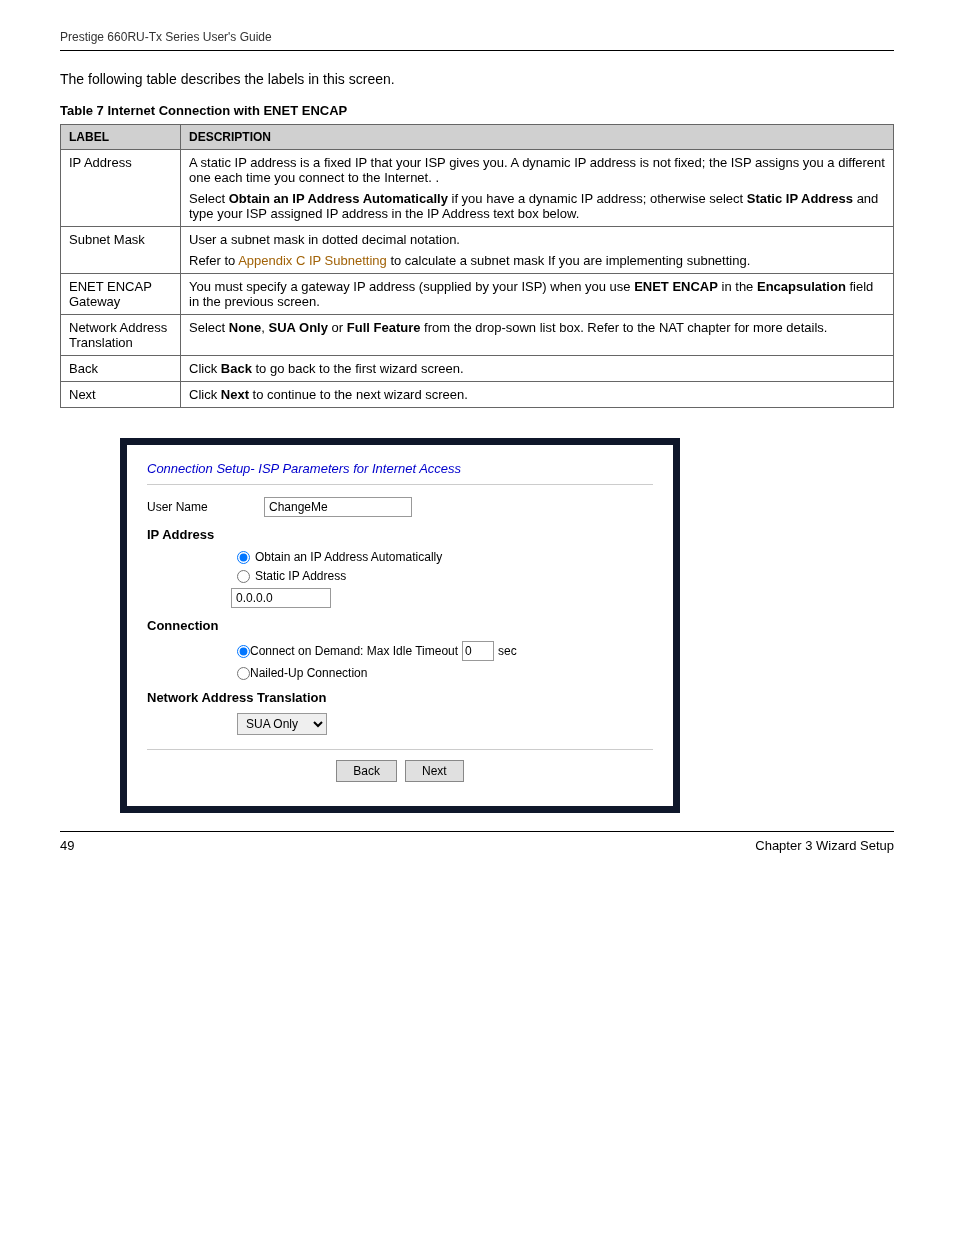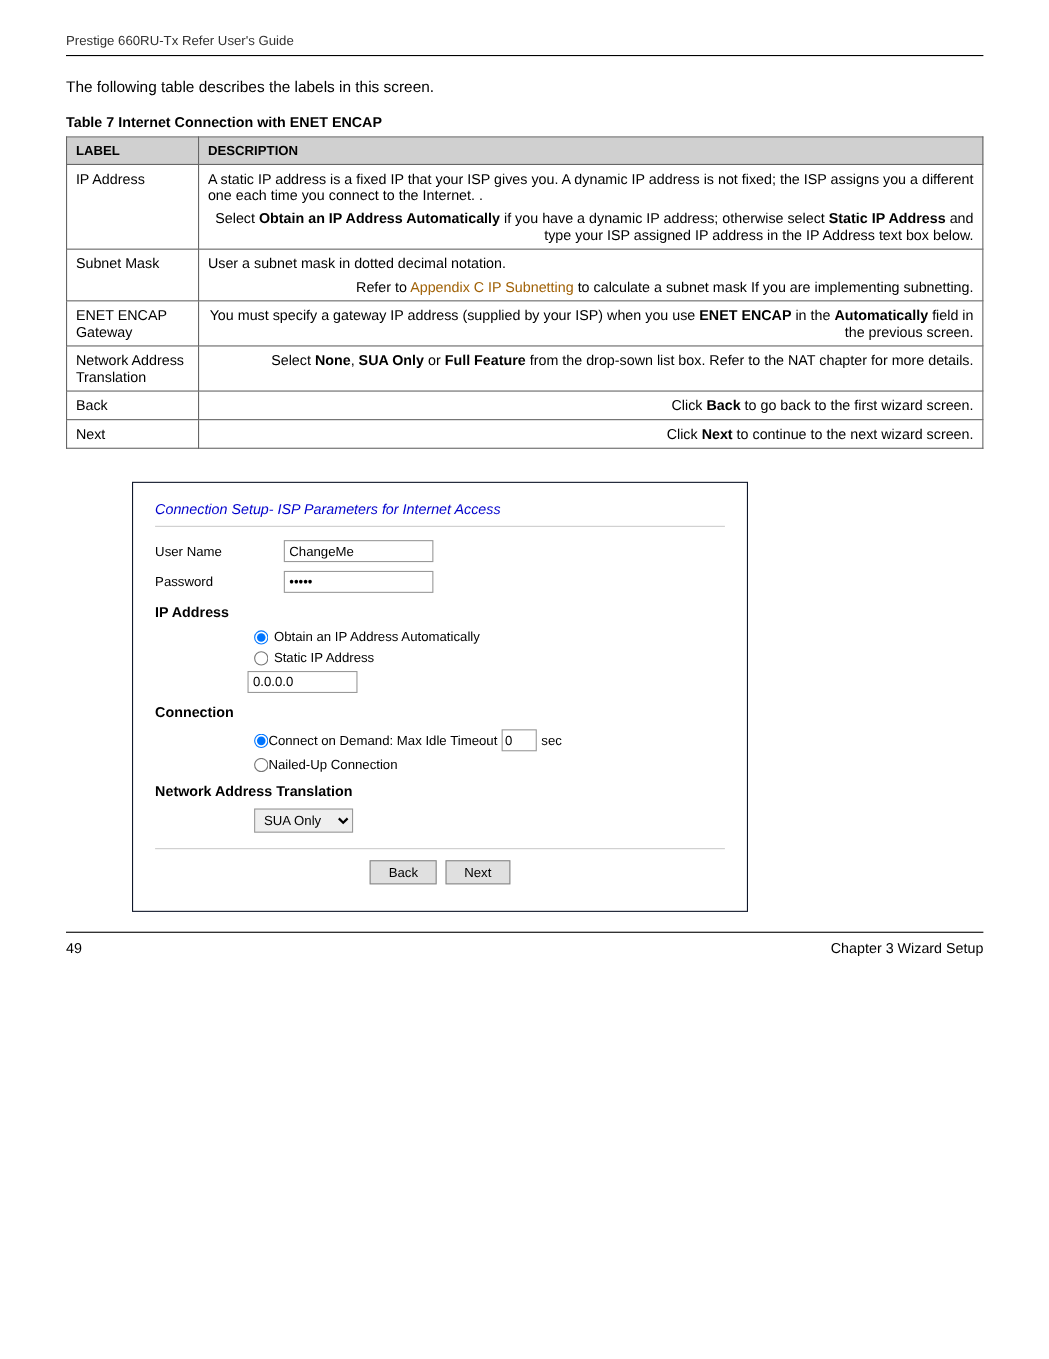--- a/index.html
+++ b/index.html
@@ -68,36 +68,35 @@
     .data-table td.label-col {
       width: 120px;
       font-weight: normal;
       vertical-align: top;
     }
     .data-table td p {
       margin-bottom: 6px;
     }
     .data-table td p:last-child {
       margin-bottom: 0;
-      text-align: right;
     }
     .link-blue {
       color: #a16207;
     }
 
     
     .figure-caption {
       font-size: 13px;
       font-weight: bold;
       margin-bottom: 8px;
     }
 
     
     .ui-screenshot {
-      border: 1px solid #0f172a;
+      border: 7px solid #0f172a;
       width: 560px;
       margin-left: 60px;
       background: #fff;
       padding: 0;
     }
     .ui-screenshot-inner {
       padding: 16px 20px 16px 20px;
     }
     .ui-title {
       color: #0000cc;
@@ -115,21 +114,21 @@
     }
     .form-label {
       width: 90px;
       font-size: 12px;
       color: #000;
     }
     .form-input {
       border: 1px solid #999;
       padding: 2px 4px;
       font-size: 12px;
-      width: 136px;
+      width: 148px;
     }
     .section-heading {
       font-weight: bold;
       font-size: 13px;
       margin-top: 10px;
       margin-bottom: 8px;
     }
     .radio-row {
       display: flex;
       align-items: center;
@@ -214,21 +213,21 @@
       border-top: 1px solid #000;
       padding-top: 6px;
     }
   </style>
 </head>
 <body>
 
 <div class="page-container">
 
   <div class="page-header">
-    <span class="header-title">Prestige 660RU-Tx Refer User's Guide</span>
+    <span class="header-title">Prestige 660RU-Tx Series User's Guide</span>
   </div>
 
   <p class="intro-text">The following table describes the labels in this screen.</p>
 
   <div class="table-caption">Table 7   Internet Connection with ENET ENCAP</div>
 
   <table class="data-table">
     <thead>
       <tr>
         <th>LABEL</th>
@@ -249,21 +248,21 @@
         <td class="label-col">Subnet Mask</td>
         <td>
           <p>User a subnet mask in dotted decimal notation.</p>
           <p>Refer to <span class="link-blue">Appendix C IP Subnetting</span> to calculate a subnet mask If you are implementing subnetting.</p>
         </td>
       </tr>
 
       <tr>
         <td class="label-col">ENET ENCAP Gateway</td>
         <td>
-          <p>You must specify a gateway IP address (supplied by your ISP) when you use <strong>ENET ENCAP</strong> in the <strong>Automatically</strong> field in the previous screen.</p>
+          <p>You must specify a gateway IP address (supplied by your ISP) when you use <strong>ENET ENCAP</strong> in the <strong>Encapsulation</strong> field in the previous screen.</p>
         </td>
       </tr>
 
       <tr>
         <td class="label-col">Network Address Translation</td>
         <td>
           <p>Select <strong>None</strong>, <strong>SUA Only</strong> or <strong>Full Feature</strong> from the drop-sown list box. Refer to the NAT chapter for more details.</p>
         </td>
       </tr>
 
@@ -287,24 +286,20 @@
   <div class="ui-screenshot">
     <div class="ui-screenshot-inner">
 
       <div class="ui-title">Connection Setup- ISP Parameters for Internet Access</div>
 
       <div class="form-row">
         <span class="form-label">User Name</span>
         <input type="text" class="form-input" value="ChangeMe" style="">
       </div>
 
-      <div class="form-row">
-        <span class="form-label">Password</span>
-        <input type="password" class="form-input" value="12345" style="">
-      </div>
 
       <div class="section-heading">IP Address</div>
 
       <div class="radio-row">
         <input type="radio" name="ip_mode" checked="" style="">
         <span class="radio-label">Obtain an IP Address Automatically</span>
       </div>
       <div class="radio-row">
         <input type="radio" name="ip_mode" style="">
         <span class="radio-label">Static IP Address</span>

